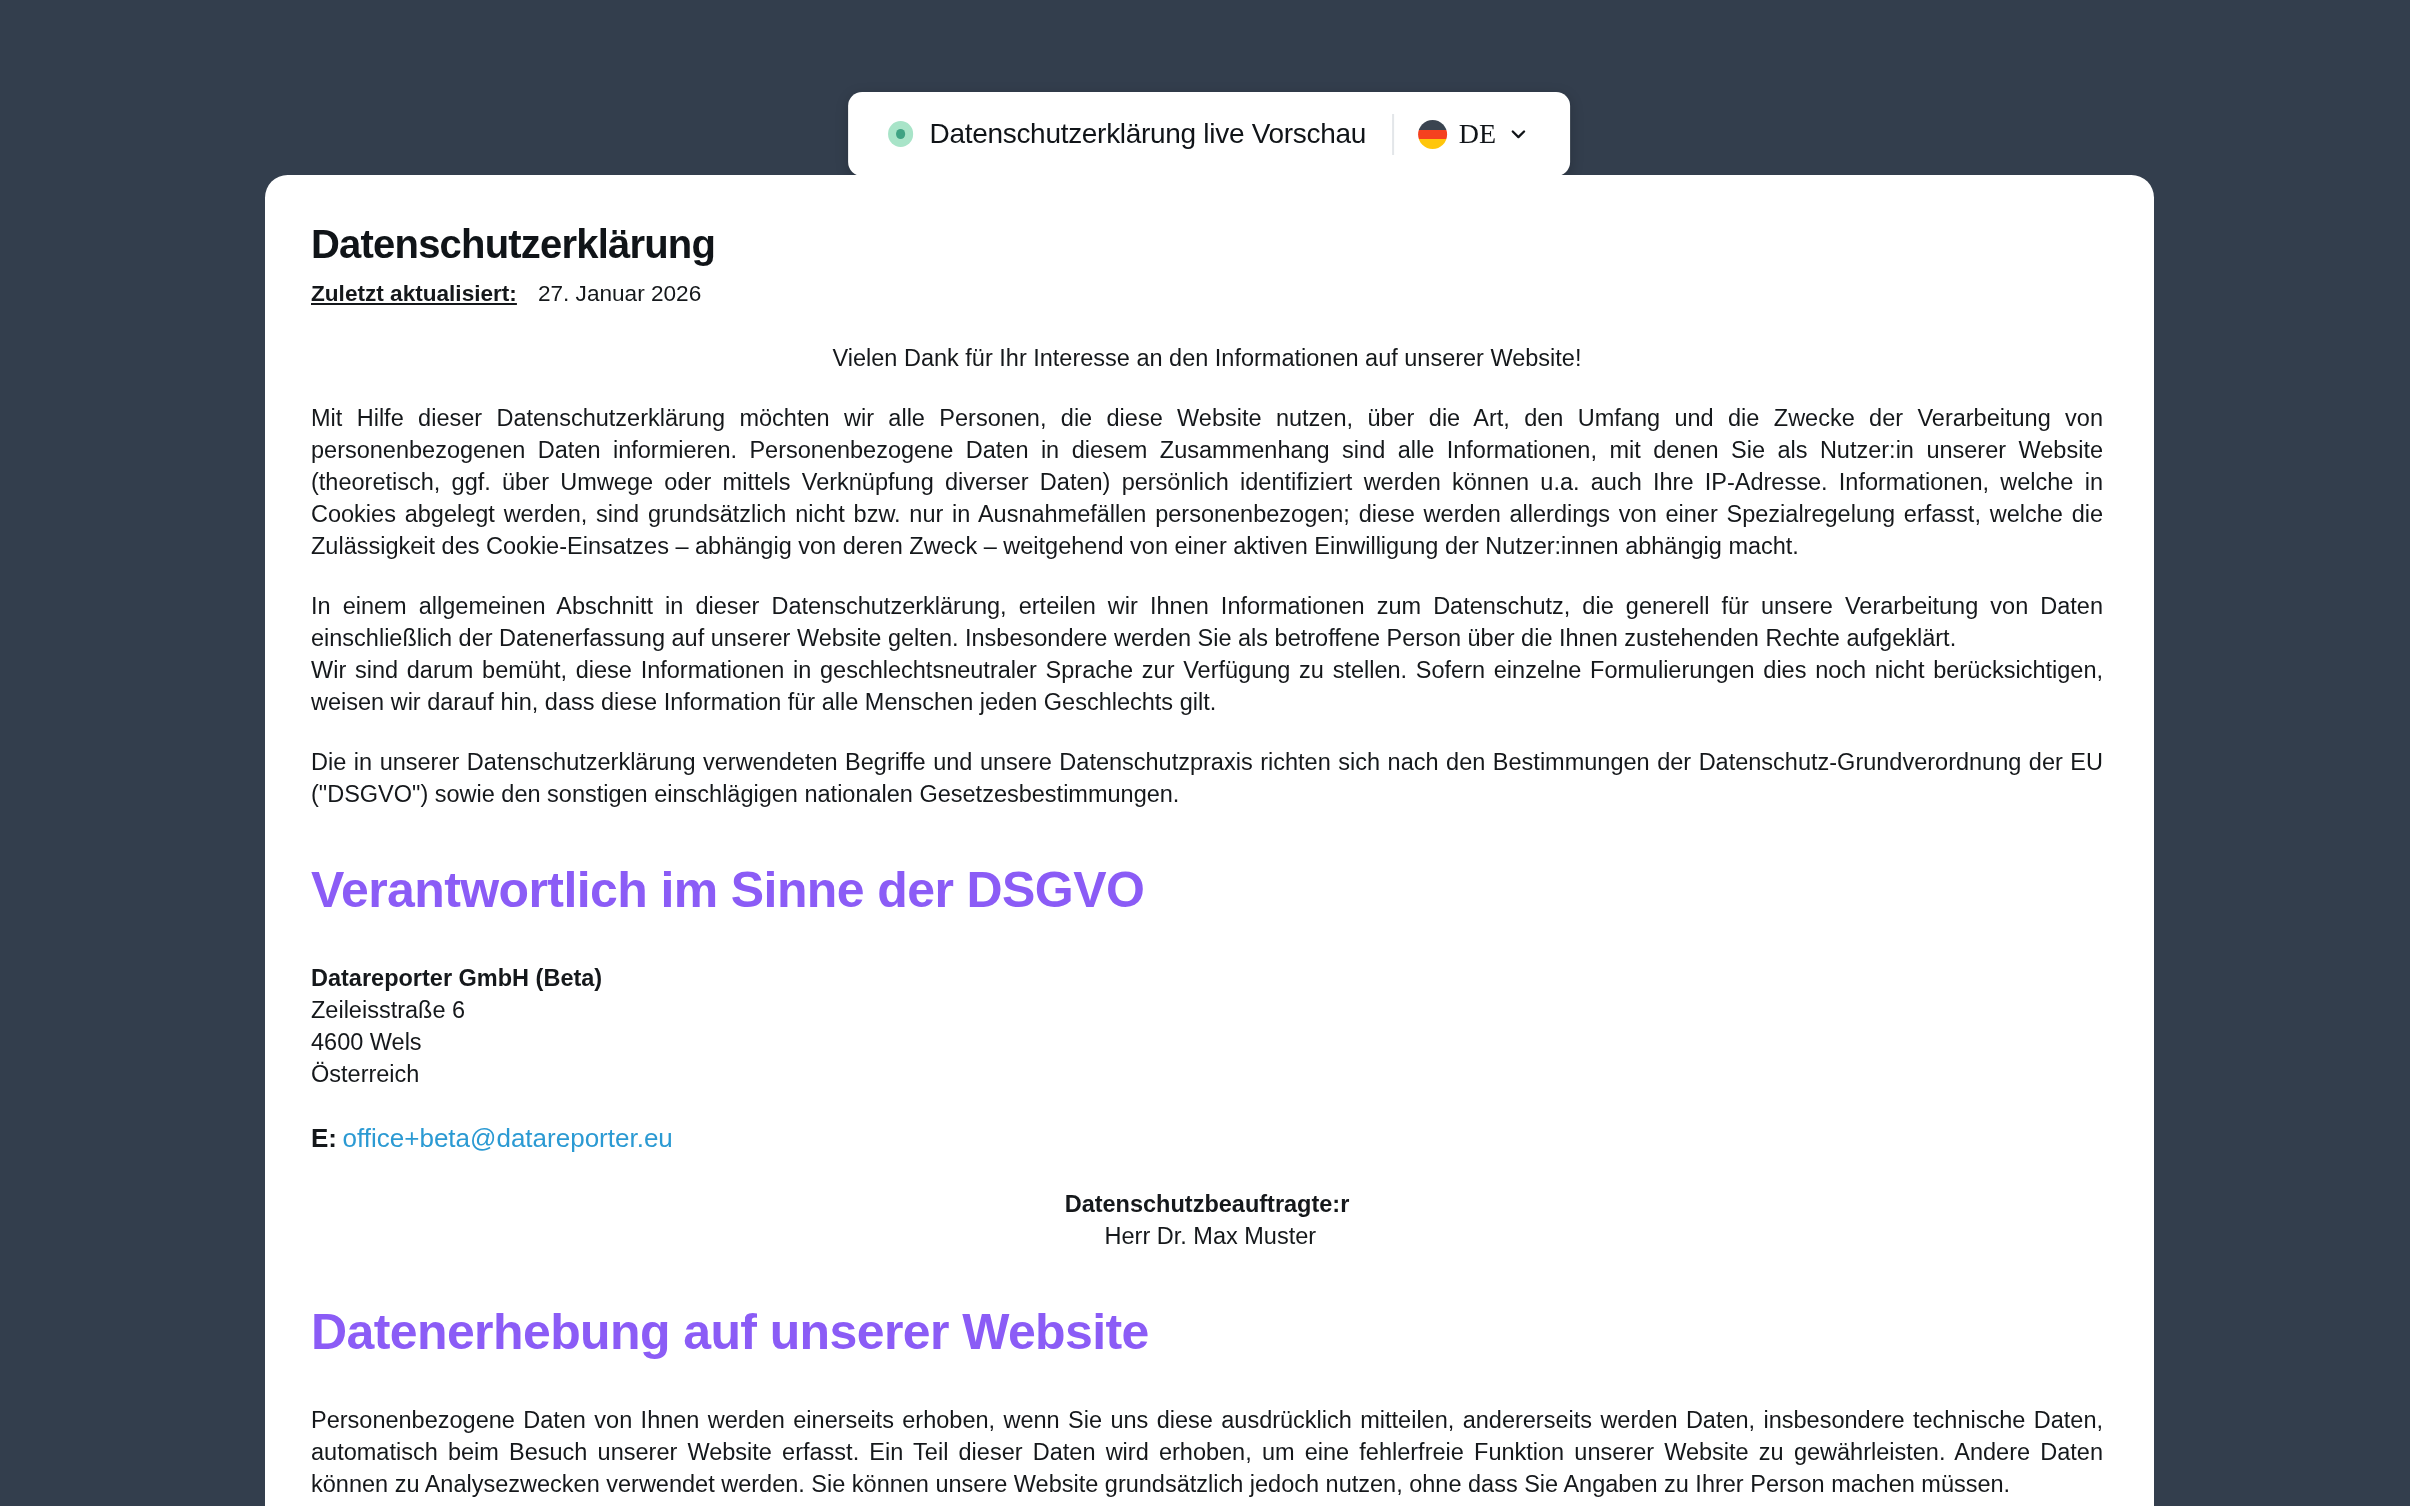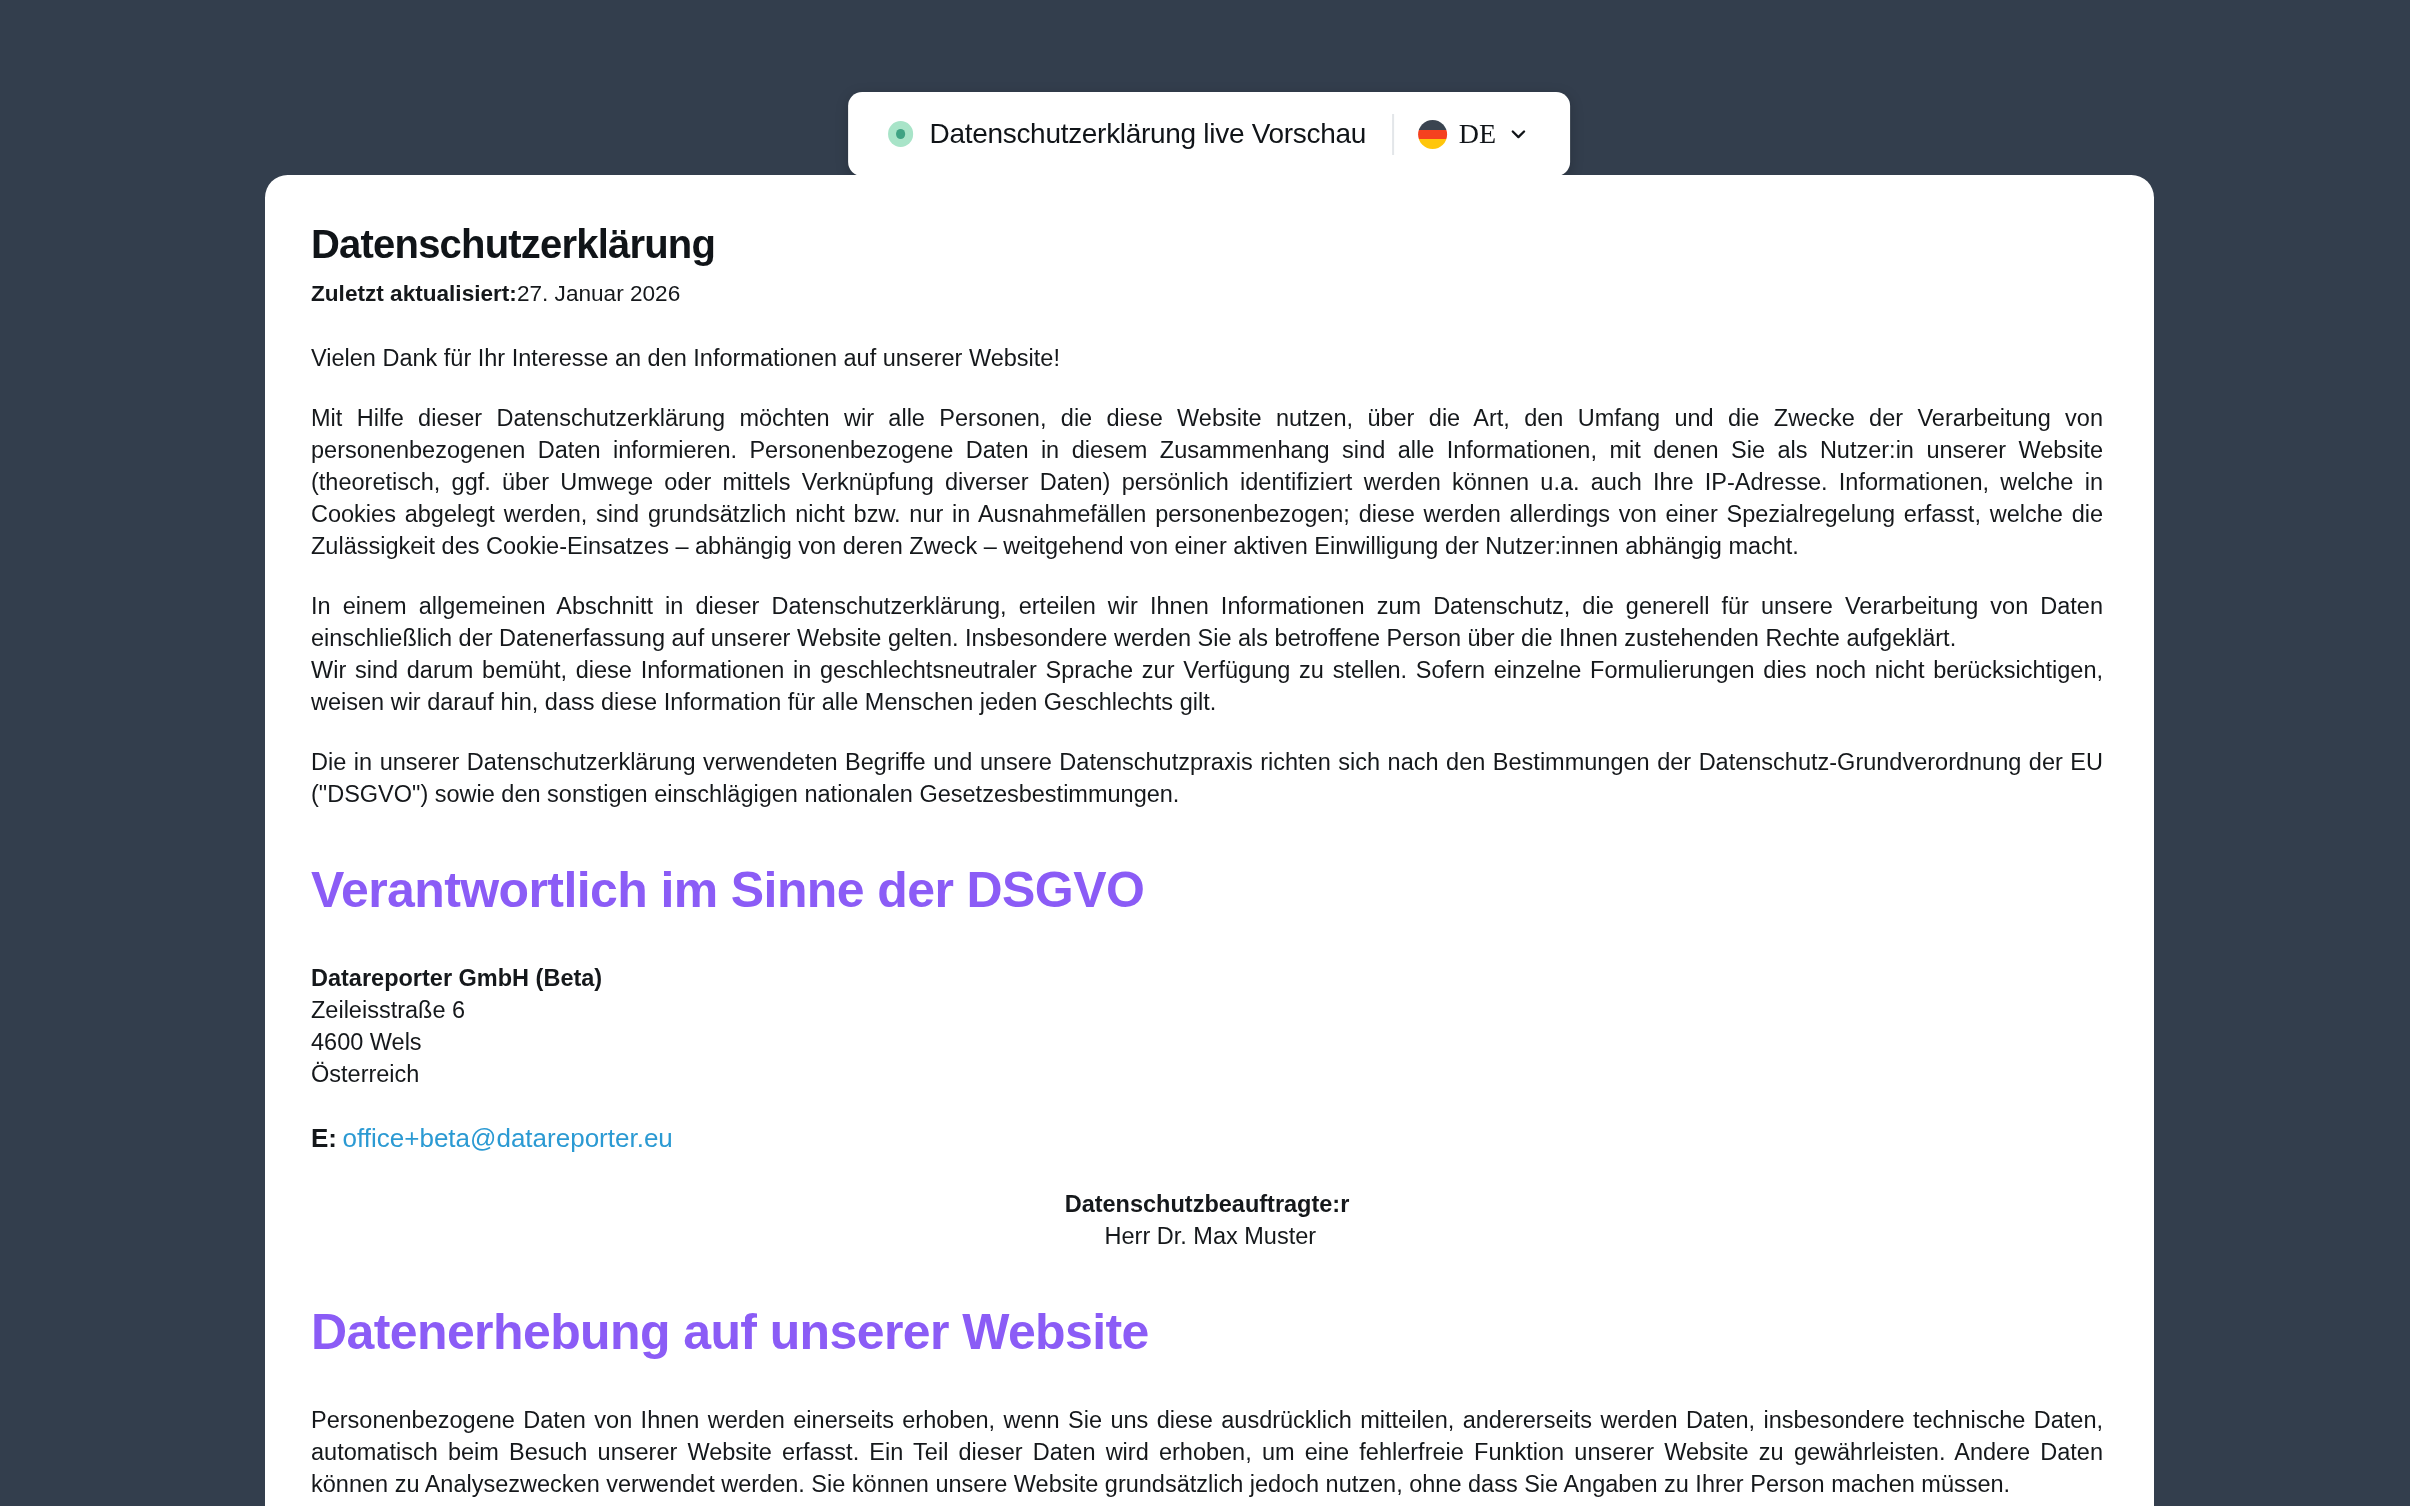--- a/index.html
+++ b/index.html
@@ -105,28 +105,29 @@
     font-size: 40px;
     font-weight: 700;
     letter-spacing: -0.8px;
     color: #101418;
   }
   .meta {
     margin: 0 0 34px 0;
     font-size: 22.6px;
     line-height: 28px;
   }
-  .meta .b { margin-right: 0; }
+  .meta .b { margin-right: 21px; text-decoration: underline; }
   .b { font-weight: 700; }
 
   .para {
     font-size: 23.5px;
     line-height: 32px;
     margin: 28px 0;
     color: #15181B;
+    text-align: center;
   }
   .just { text-align: justify; }
   .para p.sub { margin: 0; }
 
   .card h2 {
     margin: 51px 0 43px 0;
     font-size: 50px;
     font-weight: 700;
     letter-spacing: -0.6px;
     color: #8b5cf6;

